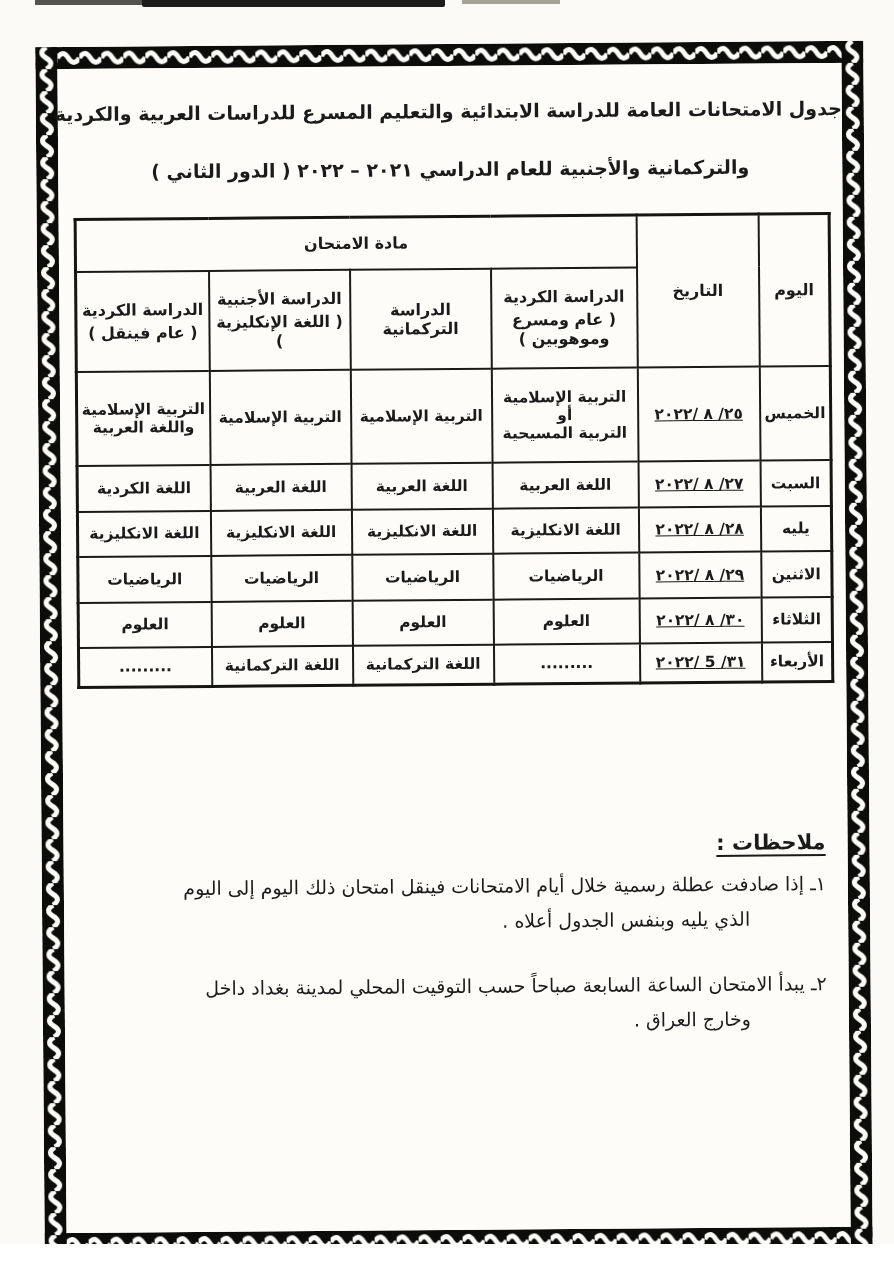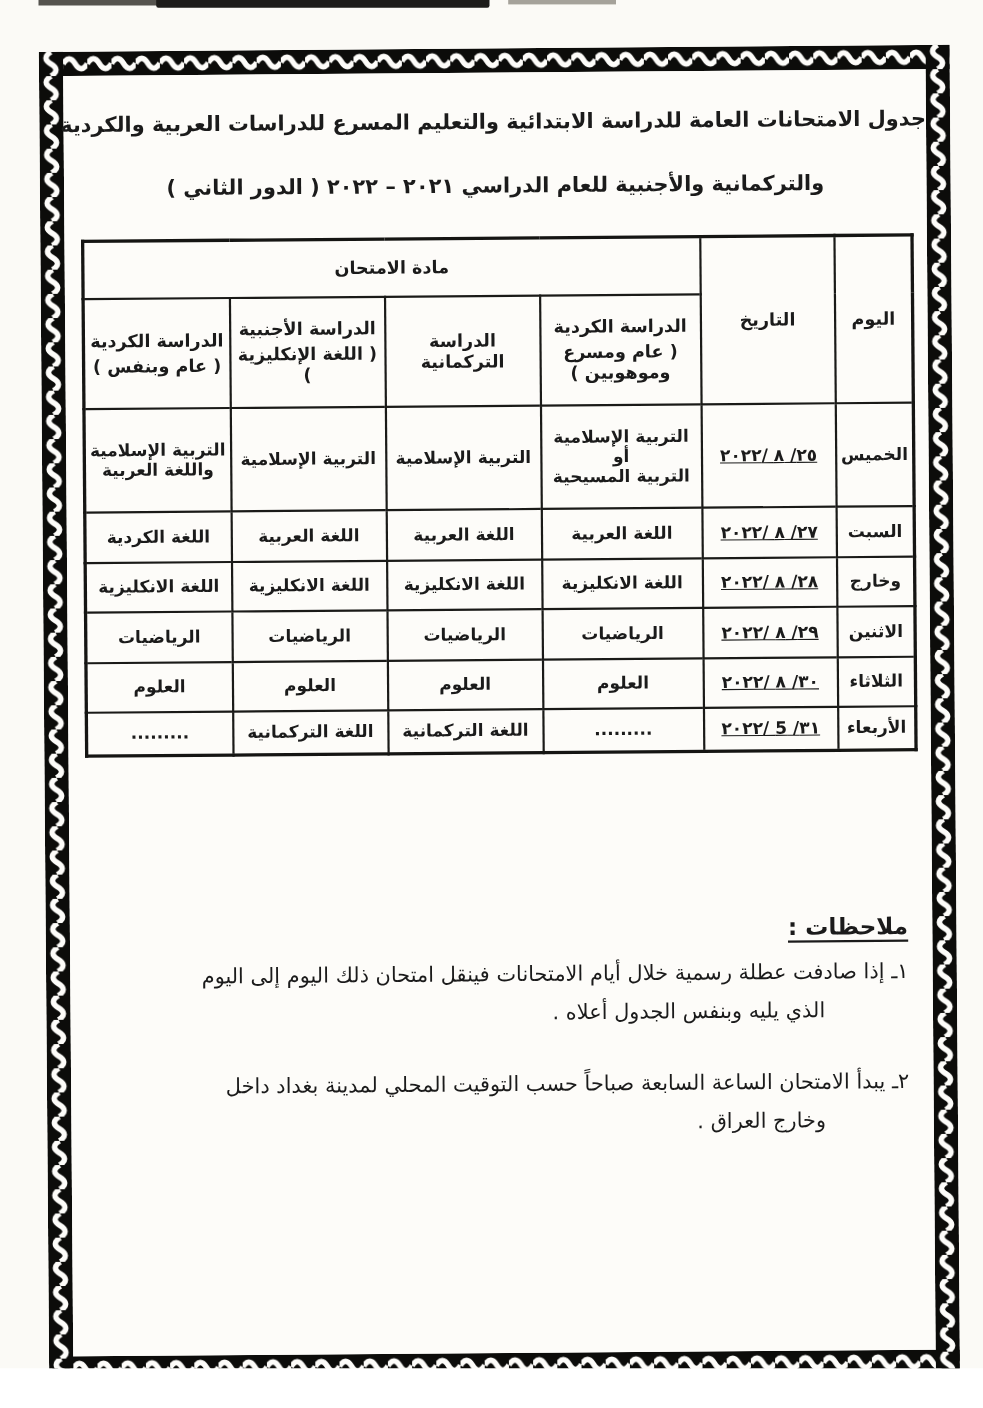--- a/index.html
+++ b/index.html
@@ -116,21 +116,21 @@
         <tr class="h1">
           <th rowspan="2">اليوم</th>
           <th rowspan="2">التاريخ</th>
           <th colspan="4">مادة الامتحان</th>
         </tr>
         <tr class="h2">
           <th><span>الدراسة الكردية</span><span class="sub">( عام ومسرع
 وموهوبين )</span></th>
           <th><span>الدراسة التركمانية</span></th>
           <th><span>الدراسة الأجنبية</span><span class="sub">( اللغة الإنكليزية )</span></th>
-          <th><span>الدراسة الكردية</span><span class="sub">( عام وبنفس )</span></th>
+          <th><span>الدراسة الكردية</span><span class="sub">( عام فينقل )</span></th>
         </tr>
       </thead>
       <tbody>
         <tr class="r1">
           <td class="daycell">الخميس</td>
           <td class="datecell">٢٥/ ٨ /٢٠٢٢</td>
           <td>التربية الإسلامية
 أو
 التربية المسيحية</td>
           <td>التربية الإسلامية</td>
@@ -140,21 +140,21 @@
         </tr>
         <tr class="r2">
           <td class="daycell">السبت</td>
           <td class="datecell">٢٧/ ٨ /٢٠٢٢</td>
           <td>اللغة العربية</td>
           <td>اللغة العربية</td>
           <td>اللغة العربية</td>
           <td>اللغة الكردية</td>
         </tr>
         <tr class="r3">
-          <td class="daycell">وخارج</td>
+          <td class="daycell">يليه</td>
           <td class="datecell">٢٨/ ٨ /٢٠٢٢</td>
           <td>اللغة الانكليزية</td>
           <td>اللغة الانكليزية</td>
           <td>اللغة الانكليزية</td>
           <td>اللغة الانكليزية</td>
         </tr>
         <tr class="r4">
           <td class="daycell">الاثنين</td>
           <td class="datecell">٢٩/ ٨ /٢٠٢٢</td>
           <td>الرياضيات</td>

